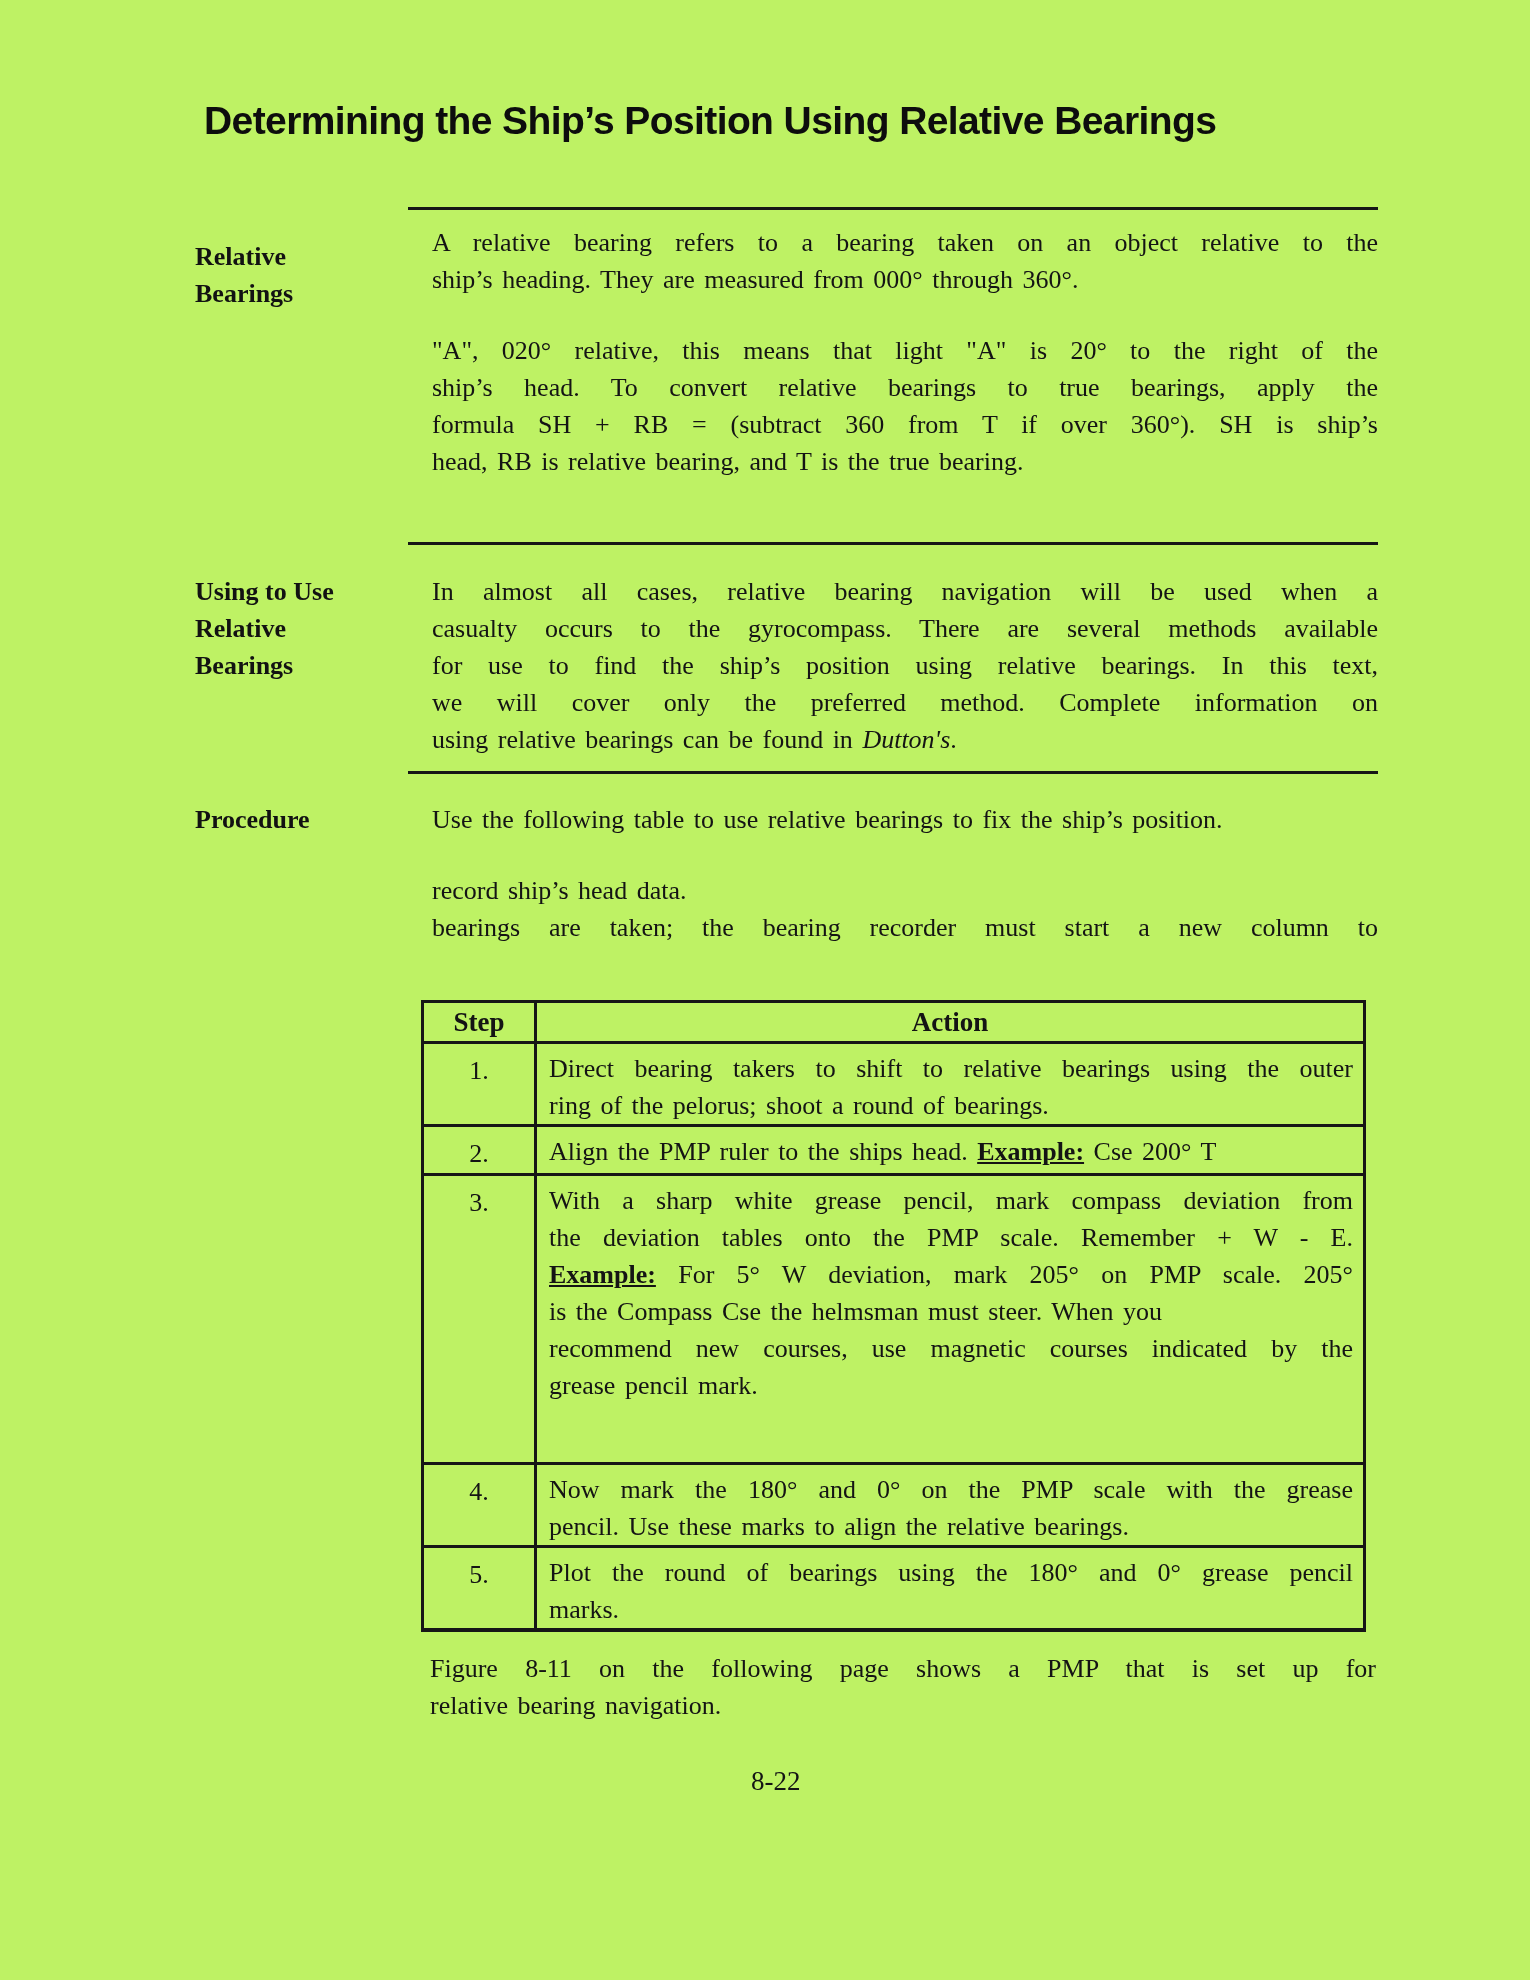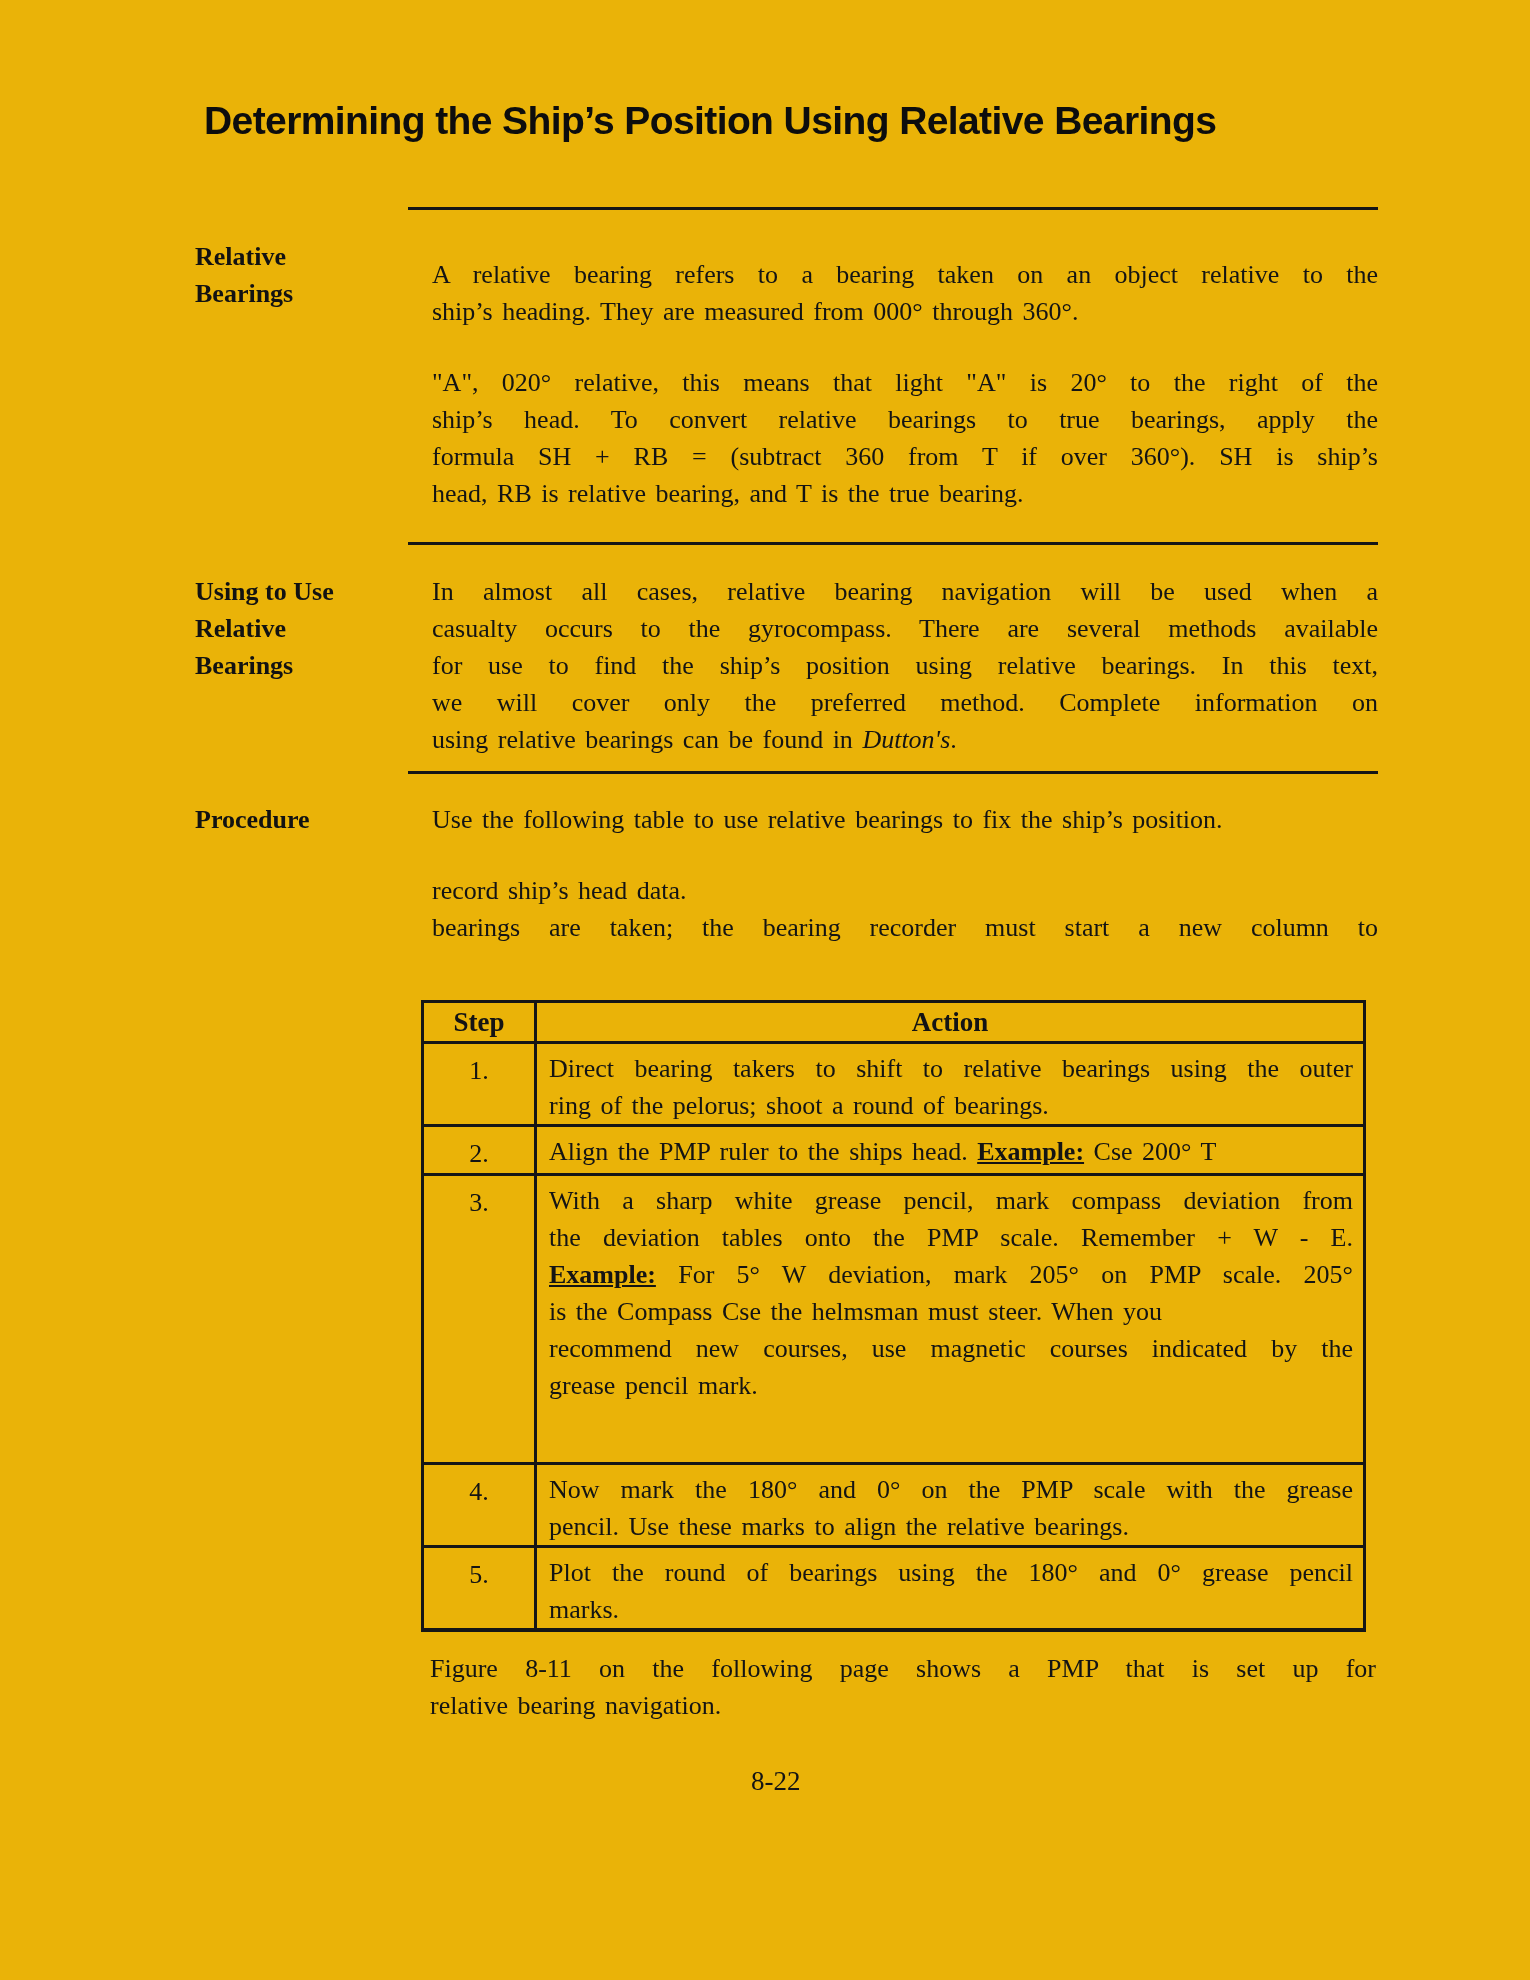--- a/index.html
+++ b/index.html
@@ -1,18 +1,18 @@
 <!DOCTYPE html>
 <html><head>
 <meta charset="utf-8">
 <style>
   html,body { margin:0; padding:0; background:#e8e8e8; }
   .page {
     position:relative; width:1530px; height:1980px; margin:0 auto;
-    background:#eab308; color:#141414; overflow:hidden;
+    background:#bef264; color:#141414; overflow:hidden;
     font-family:"Liberation Serif", serif;
   }
   .title {
     position:absolute; left:204px; top:99px; margin:0;
     font-family:"Liberation Sans", sans-serif; font-weight:bold;
     font-size:39px; line-height:44px; letter-spacing:-0.6px; color:#0d0d0d;
     white-space:nowrap;
   }
   .rule { position:absolute; left:408px; width:970px; height:3px; background:#161616; }
   .section-label {
@@ -57,21 +57,21 @@
   <h1 class="title">Determining the Ship’s Position Using Relative Bearings</h1>
 
   <div class="rule" style="top:207px"></div>
   <div class="rule" style="top:542px"></div>
   <div class="rule" style="top:771px"></div>
 
   <div class="section-label" id="label-0" style="top:238px">
       <div>Relative</div>
       <div>Bearings</div>
     </div>
-  <div class="body-col" id="body-0" style="top:256px">
+  <div class="body-col" id="body-0" style="top:224px">
       <div class="para">
         <div class="line fill"><span>A relative bearing refers to a bearing taken on an object relative to the</span></div>
         <div class="line"><span>ship’s heading. They are measured from 000° through 360°.</span></div>
       </div>
       <div class="para">
         <div class="line fill"><span>"A", 020° relative, this means that light "A" is 20° to the right of the</span></div>
         <div class="line fill"><span>ship’s head. To convert relative bearings to true bearings, apply the</span></div>
         <div class="line fill"><span>formula SH + RB = (subtract 360 from T if over 360°). SH is ship’s</span></div>
         <div class="line"><span>head, RB is relative bearing, and T is the true bearing.</span></div>
       </div>

